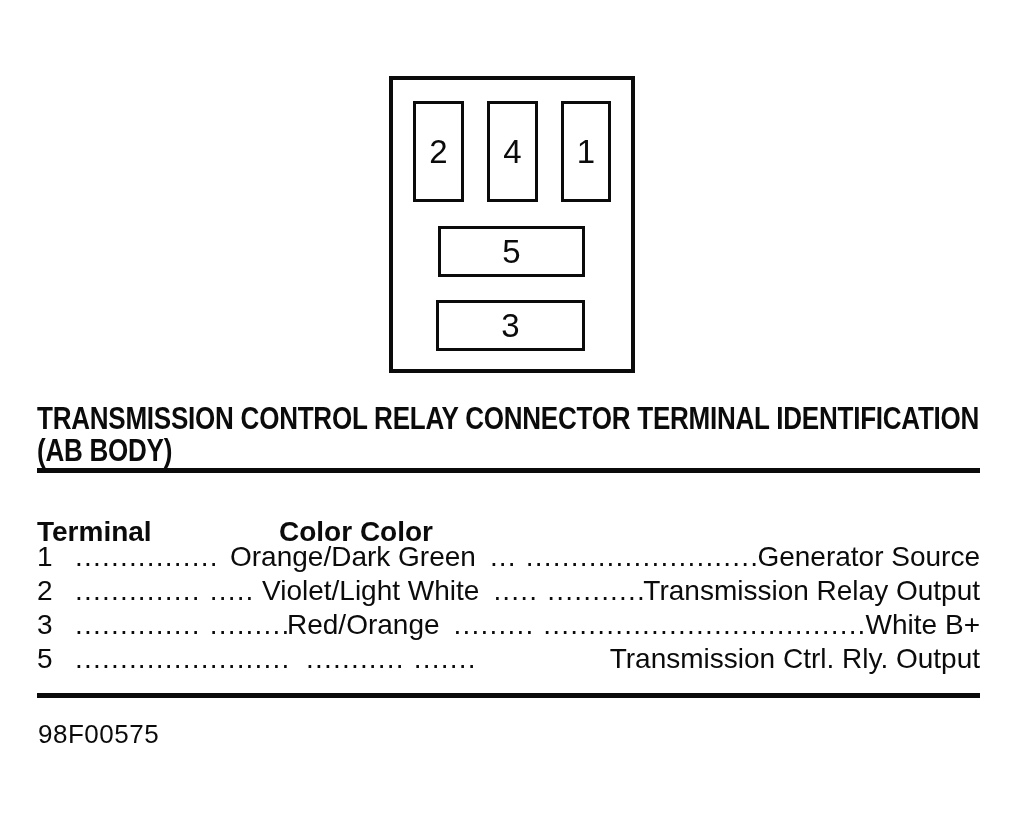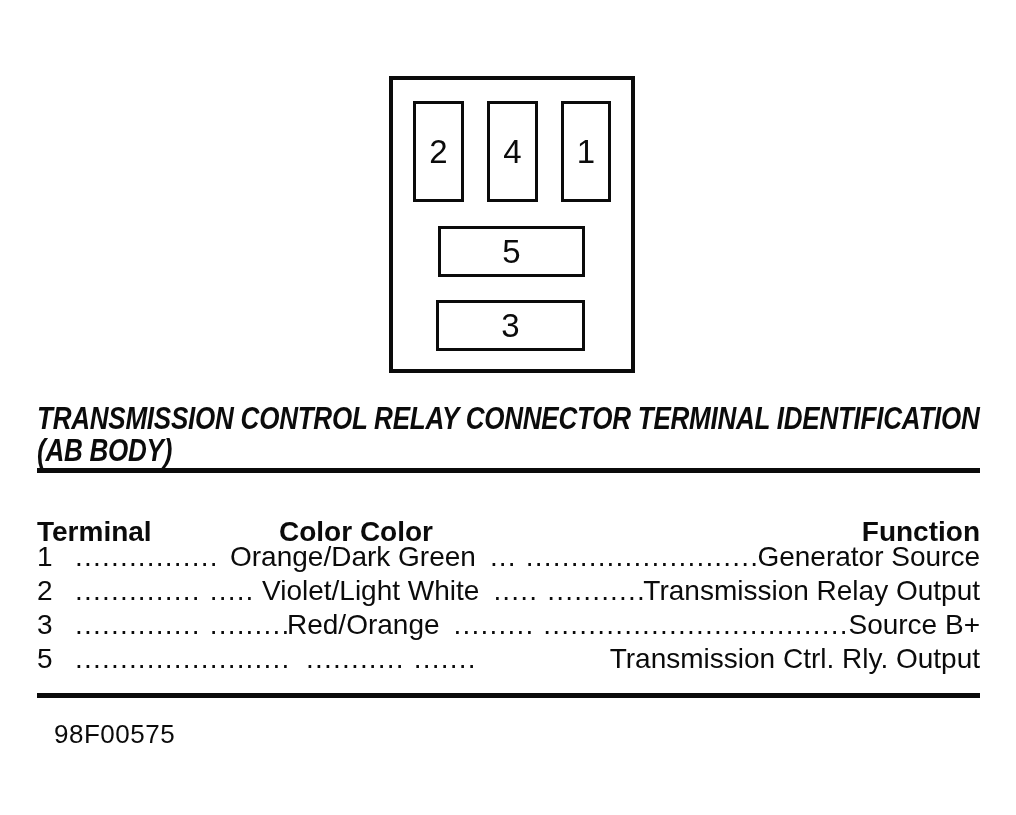--- a/index.html
+++ b/index.html
@@ -37,21 +37,20 @@
   .pin-1 { left: 168px; top: 21px;  width: 50px;  height: 101px; }
   .pin-5 { left: 45px;  top: 146px; width: 147px; height: 51px; }
   .pin-3 { left: 43px;  top: 220px; width: 149px; height: 51px; }
 
   
   .title-block {
     position: absolute;
     left: 37px; top: 403px;
     width: 960px;
     font-weight: bold;
-    font-style: italic;
     font-size: 31px;
     line-height: 32px;
     white-space: nowrap;
   }
   .condensed {
     display: inline-block;
     transform: scaleX(0.84);
     transform-origin: 0 50%;
     letter-spacing: -0.3px;
   }
@@ -101,21 +100,20 @@
   .wire { flex: none; }
   .l2 { flex: 1 1 0; padding: 0 16px 0 14px; }
   .func { flex: none; }
 
   
   .figure-id {
     position: absolute;
     left: 38px; top: 719px;
     font-size: 26px;
     letter-spacing: 0.5px;
-    margin-left: 16px;
   }
 </style>
 </head>
 <body>
 
 <div class="page">
 
   <div class="diagram">
     <div class="pin pin-2">
       <span>2</span>
@@ -141,21 +139,20 @@
     <div>
       <span class="condensed">(AB BODY)</span>
     </div>
   </div>
 
   <div class="rule rule-title"></div>
 
   <div class="thead">
     <span class="th-terminal">Terminal</span>
     <span class="th-wire">Color Color</span>
-    <span class="th-function">Function</span>
   </div>
 
   <div class="rows">
 
     <div class="trow row-0">
       <span class="term">1</span>
       <span class="leader l1">................</span>
       <span class="wire">Orange/Dark Green</span>
       <span class="leader l2">... ..........................................</span>
       <span class="func">Generator Source</span>
@@ -167,21 +164,21 @@
       <span class="wire">Violet/Light White</span>
       <span class="leader l2">..... ..................</span>
       <span class="func">Transmission Relay Output</span>
     </div>
 
     <div class="trow row-2">
       <span class="term">3</span>
       <span class="leader l1">.............. .........</span>
       <span class="wire">Red/Orange</span>
       <span class="leader l2">......... ...........................................</span>
-      <span class="func">Source B+</span>
+      <span class="func">White B+</span>
     </div>
 
     <div class="trow row-3">
       <span class="term">5</span>
       <span class="leader l1">........................</span>
       <span class="leader l2">........... .......</span>
       <span class="func">Transmission Ctrl. Rly. Output</span>
     </div>
 
   </div>

